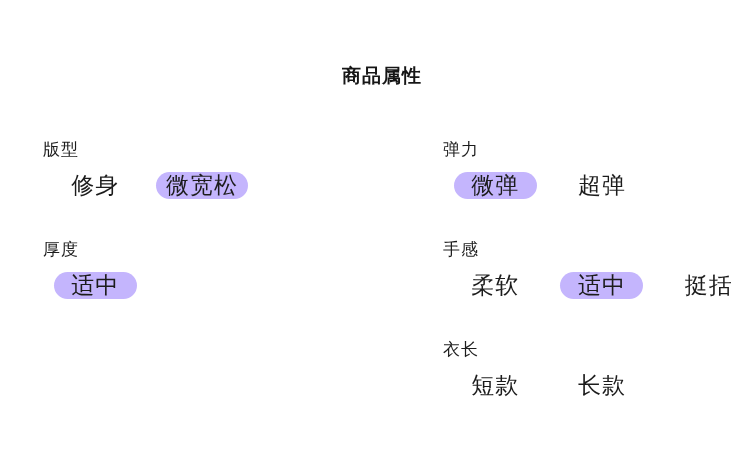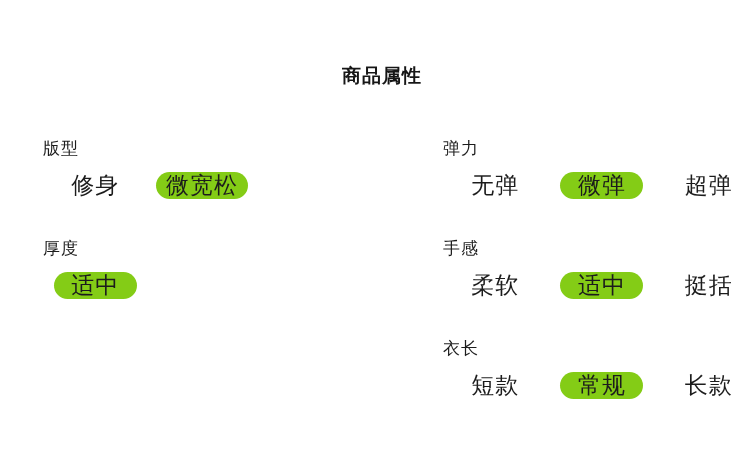--- a/index.html
+++ b/index.html
@@ -45,21 +45,20 @@
     top: 138px;
     width: 680px;
     display: grid;
     grid-template-columns: 320px 80px 320px;
     grid-auto-rows: 100px;
     align-content: start;
   }
 
   .attr-group {
     position: relative;
-    font-family: Liberation Serif, serif;
   }
   .attr-group.spacer {
     grid-column: 2;
   }
 
   .group-label {
     font-size: 17px;
     line-height: 22px;
     font-weight: 400;
     color: #1c1c1c;
@@ -88,21 +87,21 @@
     font-size: 23px;
     line-height: 27px;
     letter-spacing: 1px;
     color: #1c1c1c;
     background: transparent;
     white-space: nowrap;
     user-select: none;
   }
 
   .option.selected {
-    background: #84cc16;
+    background: #c4b5fd;
   }
 </style>
 </head>
 <body>
 
 <div class="panel">
 
   <div class="page-title">商品属性</div>
 
   <div class="attr-grid">
@@ -113,21 +112,20 @@
         <span class="option">修身</span>
         <span class="option selected">微宽松</span>
       </div>
     </div>
 
     <div class="attr-group spacer"></div>
 
     <div class="attr-group">
       <div class="group-label">弹力</div>
       <div class="option-row">
-        <span class="option">无弹</span>
         <span class="option selected">微弹</span>
         <span class="option">超弹</span>
       </div>
     </div>
 
     <div class="attr-group">
       <div class="group-label">厚度</div>
       <div class="option-row">
         <span class="option selected">适中</span>
       </div>
@@ -144,19 +142,18 @@
       </div>
     </div>
 
 
     <div class="attr-group spacer"></div>
 
     <div class="attr-group">
       <div class="group-label">衣长</div>
       <div class="option-row">
         <span class="option">短款</span>
-        <span class="option selected">常规</span>
         <span class="option">长款</span>
       </div>
     </div>
 
   </div>
 </div>
 
 </body></html>

